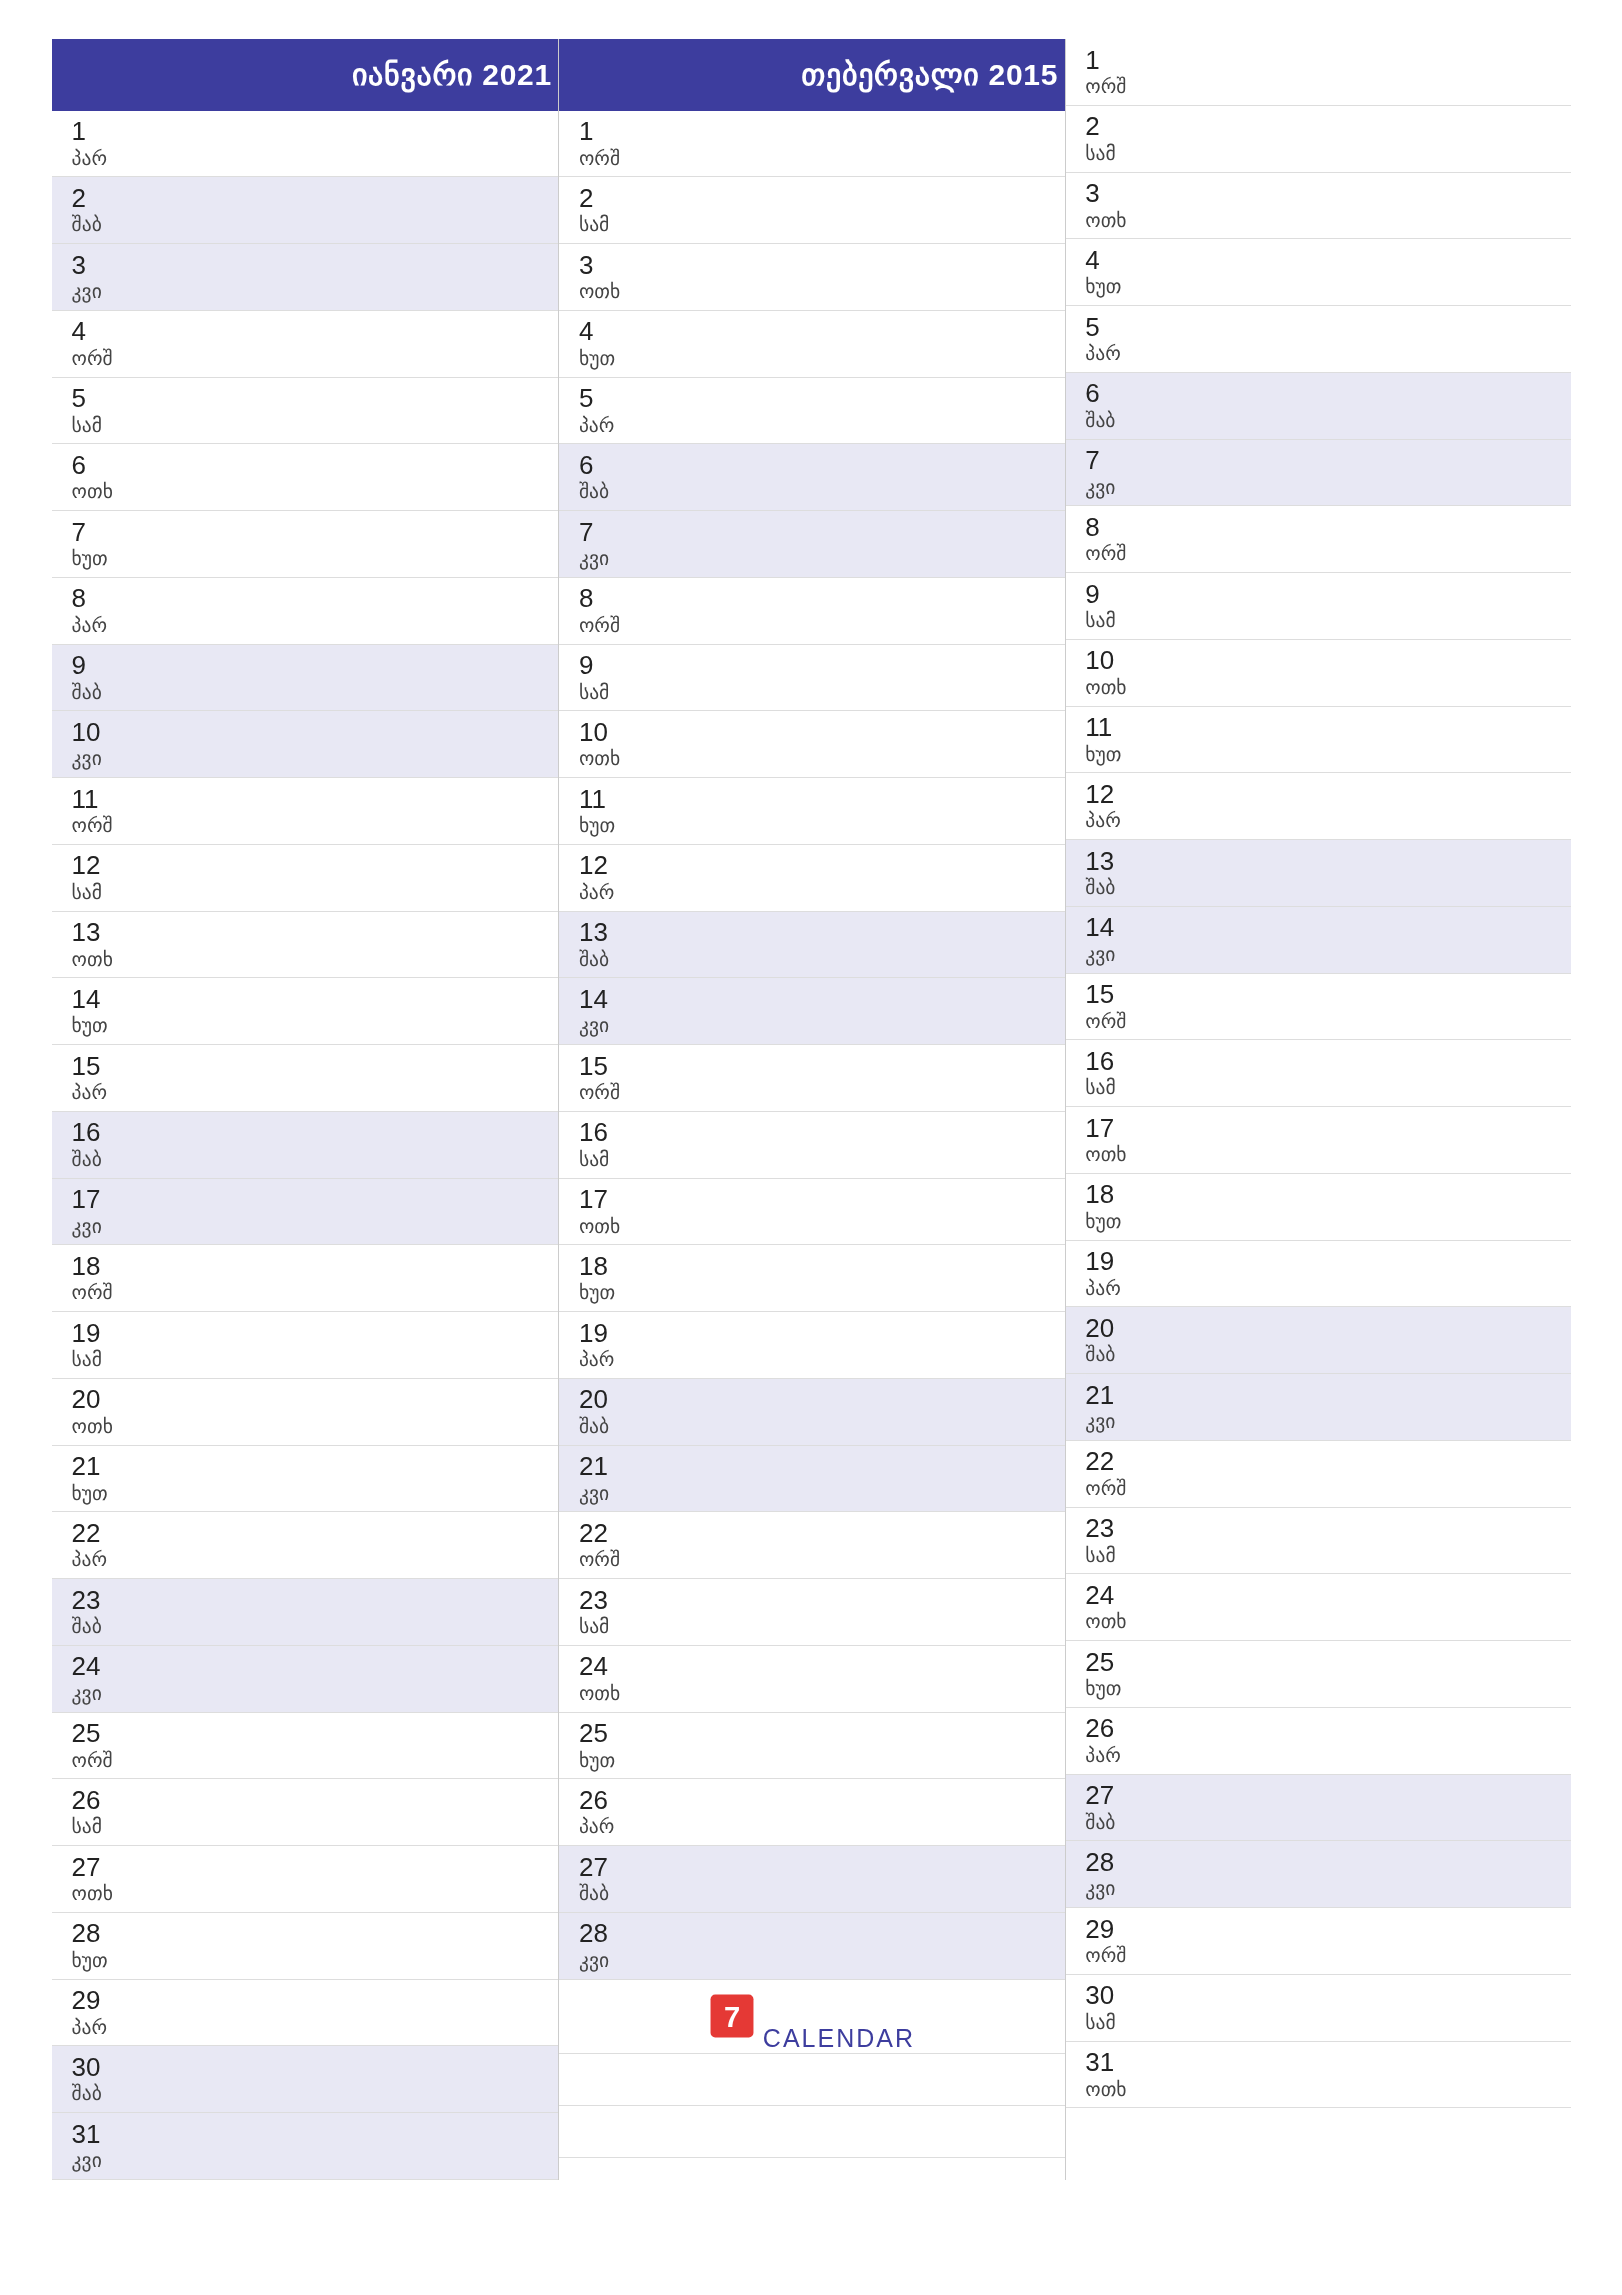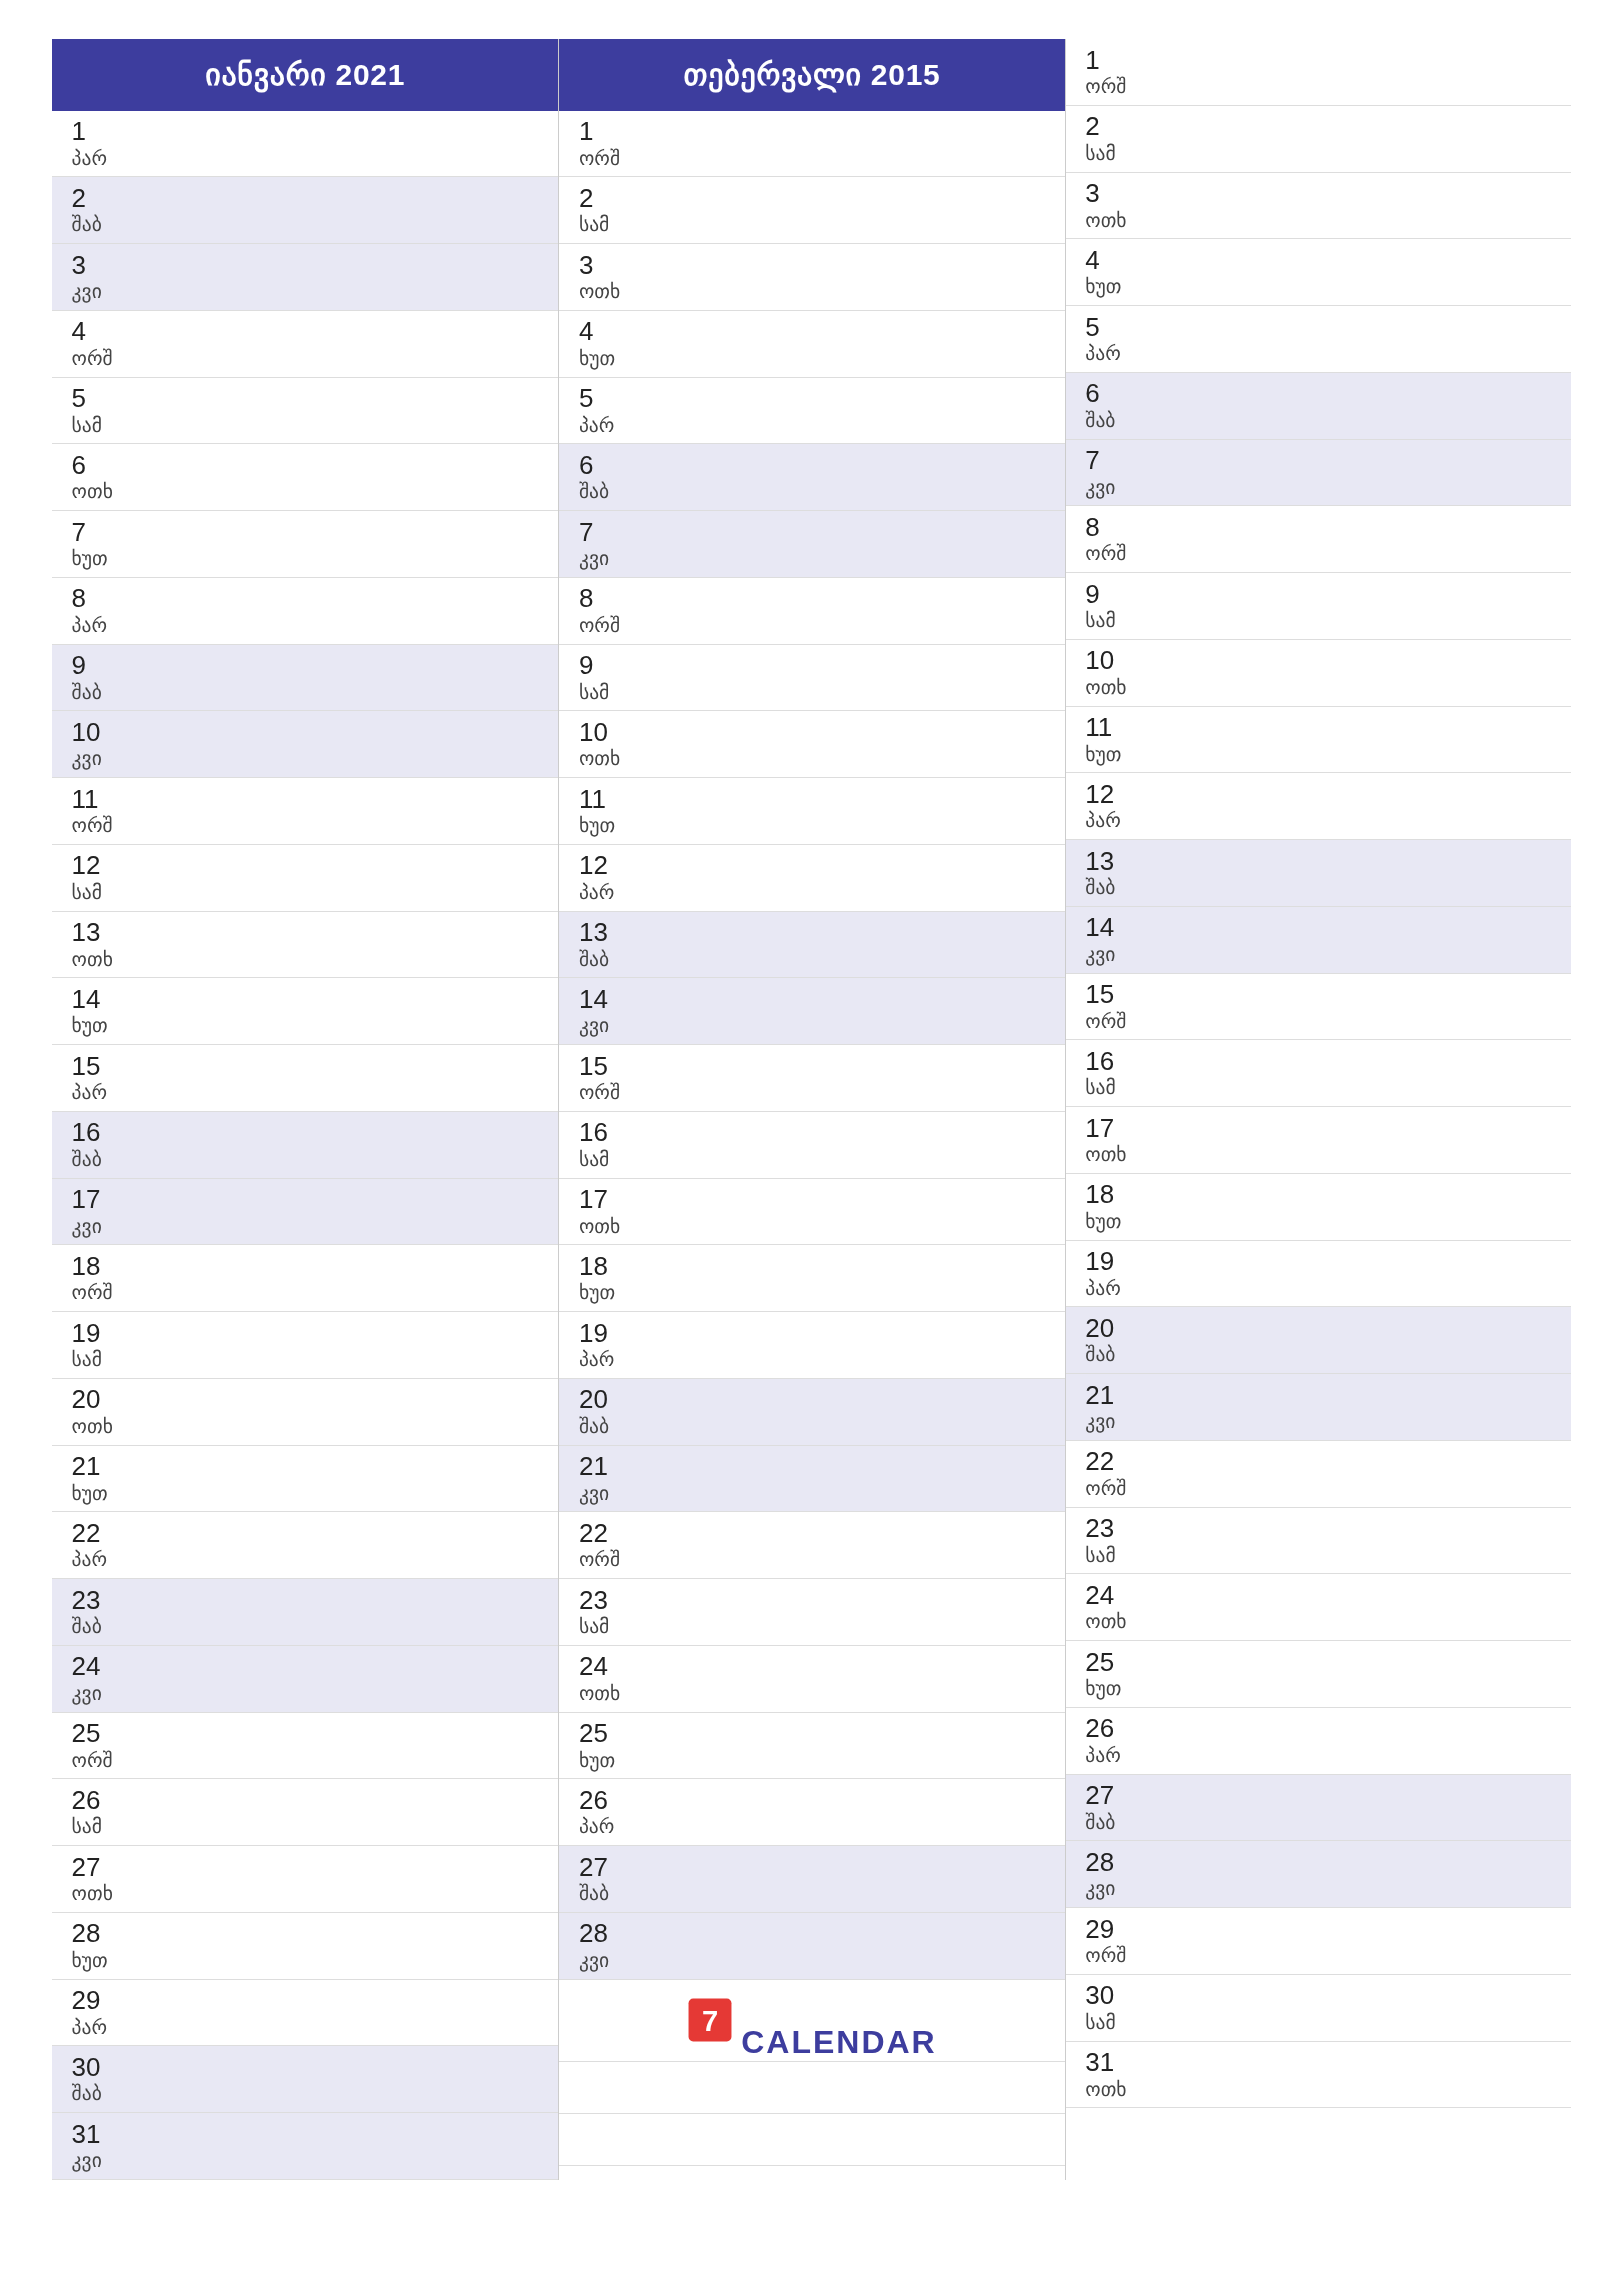--- a/index.html
+++ b/index.html
@@ -17,21 +17,21 @@
     }
     .month-col {
       border-left: 0.7px solid #ccc;
     }
     .month-col:first-child {
       border-left: none;
     }
     .month-header {
       background: #3d3d9e;
       color: #fff;
-      text-align: center;
+      text-align: right;
       font-size: 30px;
       font-weight: bold;
       padding: 18.3px 6.5px;
       letter-spacing: 0.7px;
     }
     .day-row {
       display: flex;
       flex-direction: column;
       padding: 6.5px 19.6px 5.2px 19.6px;
       border-bottom: 0.7px solid #ddd;
@@ -61,22 +61,22 @@
       display: flex;
       align-items: center;
       justify-content: center;
     }
     .logo-container {
       display: flex;
       align-items: center;
       gap: 7.9px;
     }
     .logo-text {
-      font-size: 32px;
-      font-weight: bold;
+      font-size: 25px;
+      font-weight: normal;
       color: #3d3d9e;
       letter-spacing: 2px;
       margin-top: 44px;
     }
   </style>
 </head>
 <body>
 
 <div class="calendar-grid">
 <div class="month-col">

